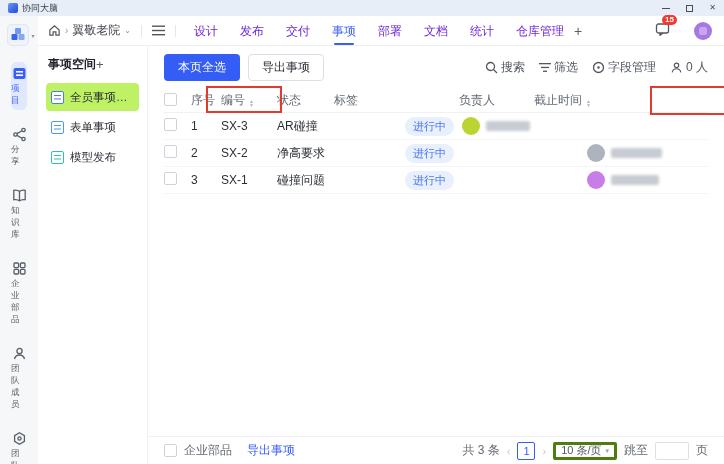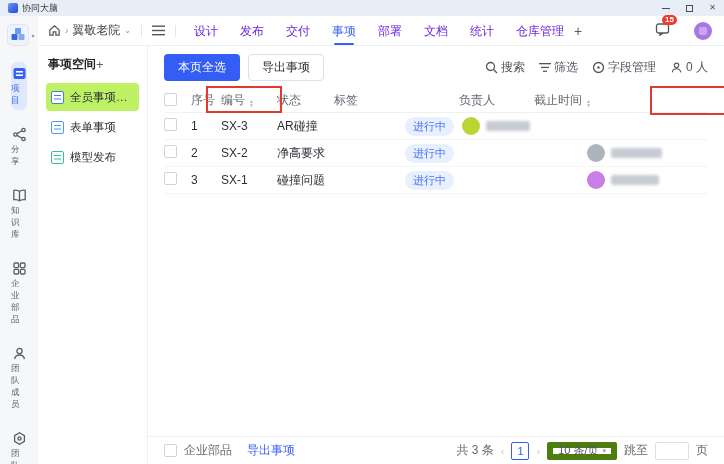--- a/index.html
+++ b/index.html
@@ -103,21 +103,21 @@
   .annot-due  { left: 486px; top: -3px; width: 78px; height: 29px; }
   
   .main-footer { height: 28px; border-top: 1px solid #f0f1f3; display: flex; align-items: center;
     padding: 0 16px; font-size: 12px; color: #646a73; flex-shrink: 0; }
   .footer-left { display: flex; align-items: center; gap: 7px; }
   .link { color: #3a5ef8; cursor: pointer; margin-left: 8px; }
   .footer-right { margin-left: auto; display: flex; align-items: center; gap: 7px; }
   .pg-arrow { color: #c0c4cc; font-size: 11px; cursor: pointer; }
   .pg-current { min-width: 18px; height: 18px; border: 1px solid #335df5; border-radius: 2px;
     color: #335df5; display: flex; align-items: center; justify-content: center; font-size: 11px; cursor: pointer; }
-  .pg-size { height: 18px; border: 6px solid #4d7c0f; border-radius: 2px; padding: 0 5px;
+  .pg-size { height: 18px; border: 3px solid #4d7c0f; border-radius: 2px; padding: 0 5px;
     display: flex; align-items: center; gap: 4px; font-size: 11px; color: #51565f; cursor: pointer; }
   .pg-size .caret { font-size: 7px; color: #9aa0a8; }
   .pg-jump-input { width: 34px; height: 18px; border: 1px solid #dcdfe5; border-radius: 2px;
     font-size: 11px; padding: 0 4px; font-family: inherit; }
 </style>
 </head>
 <body>
 
 <div class="titlebar">
   <span class="logo"></span>

